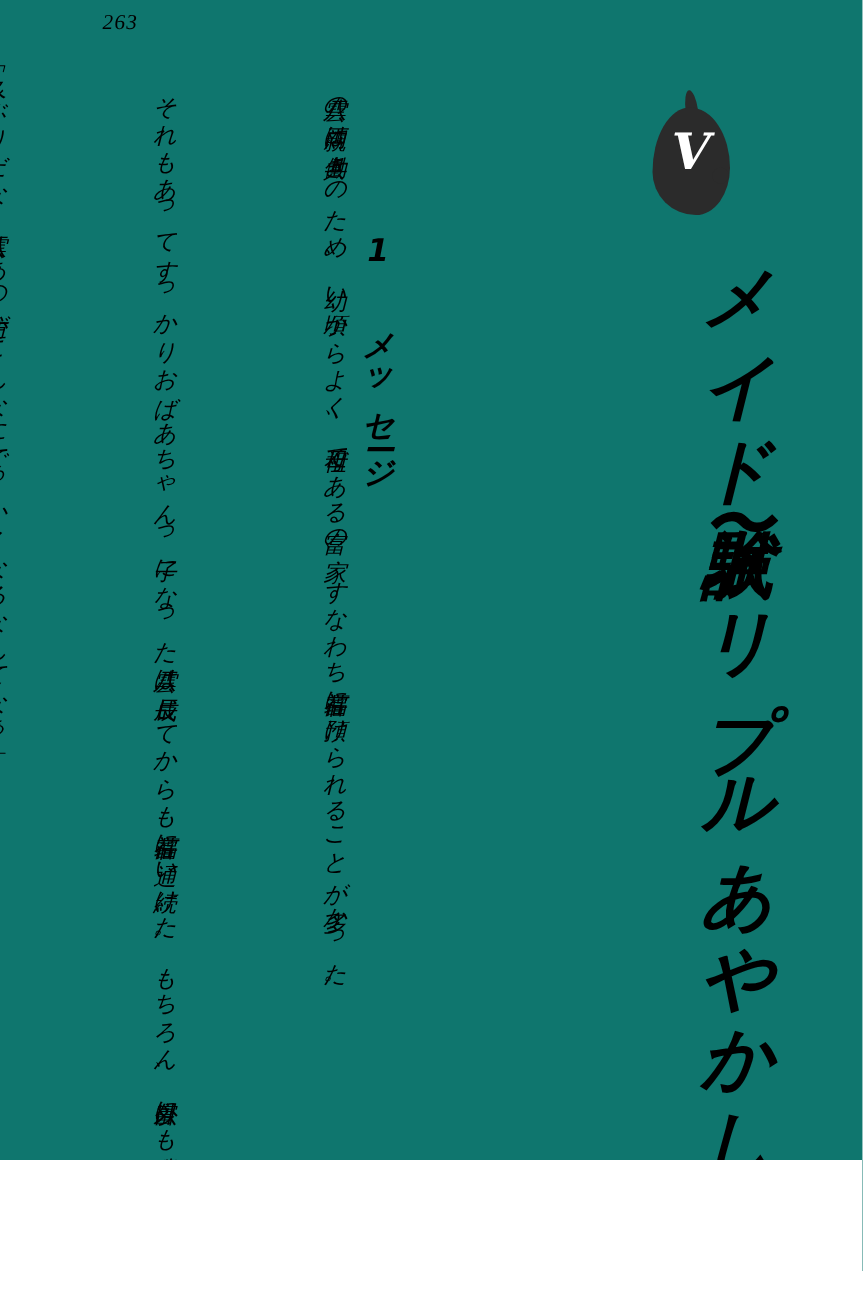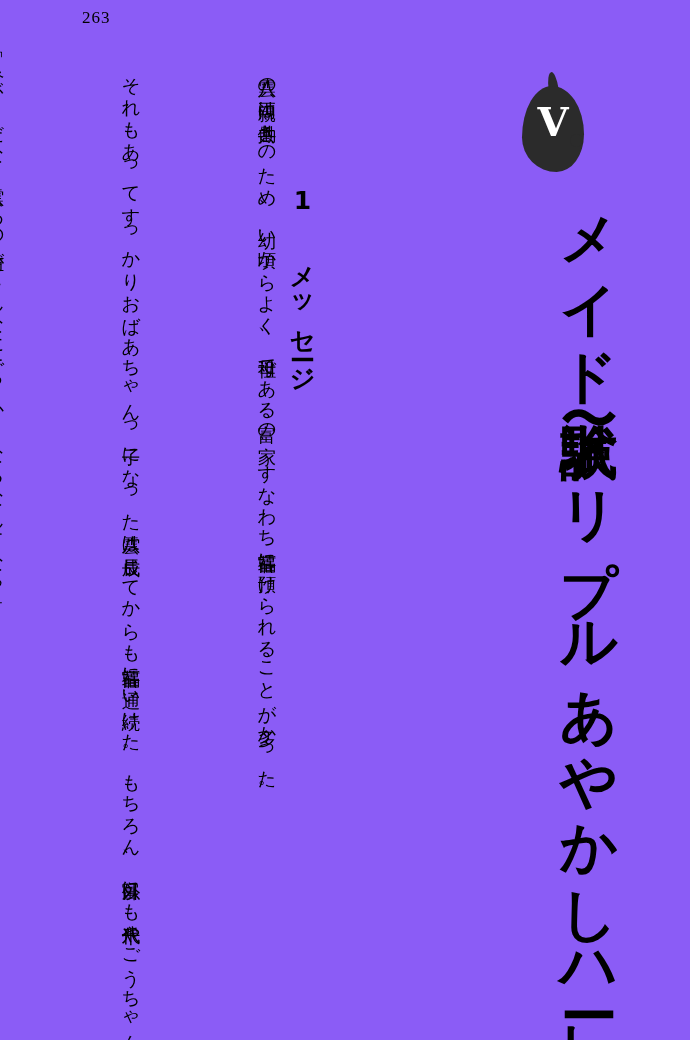--- a/index.html
+++ b/index.html
@@ -3,25 +3,26 @@
 <meta charset="utf-8">
 <style>
   html, body {
     margin: 0;
     padding: 0;
     background: #ffffff;
   }
   #page {
     position: relative;
     width: 690px;
-    height: 1040px;
-    background: #8b5cf6;
+    height: 928px;
+    background: #0f766e;
     overflow: hidden;
     font-family: "DejaVu Serif", "Liberation Serif", serif;
     color: #000000;
+    font-style: italic;
   }
 
   
   #page-number {
     position: absolute;
     top: 8px;
     left: 82px;
     font-family: "Liberation Serif", "DejaVu Serif", serif;
     font-size: 17px;
     letter-spacing: 1px;

